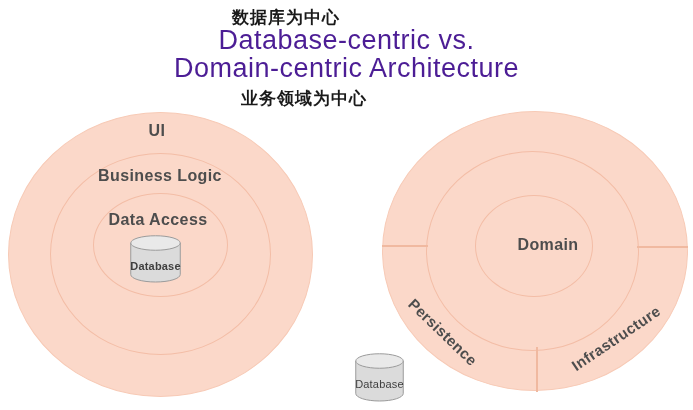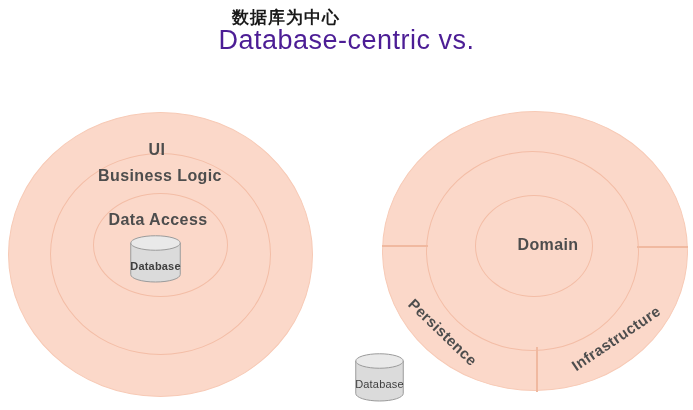--- a/index.html
+++ b/index.html
@@ -31,21 +31,21 @@
 
   .r-outer{left:382px;top:111px;width:306px;height:280px;}
   .r-middle{left:426px;top:151px;width:213px;height:200px;}
   .r-inner{left:475px;top:195px;width:118px;height:102px;}
 
   
   .ring-label{
     position:absolute;transform:translate(-50%,-50%);
     font-size:16px;font-weight:700;color:#4d4d4d;letter-spacing:0.4px;white-space:nowrap;
   }
-  .lbl-ui{left:157px;top:131px;margin-top:19px;}
+  .lbl-ui{left:157px;top:131px;}
   .lbl-bl{left:160px;top:176px;}
   .lbl-da{left:158px;top:220px;}
   .lbl-pres{left:531px;top:132px;}
   .lbl-app{left:533px;top:176px;}
   .lbl-dom{left:548px;top:245px;}
   .lbl-pers{left:443px;top:332px;transform:translate(-50%,-50%) rotate(44deg);font-size:15px;}
   .lbl-infra{left:616px;top:338px;transform:translate(-50%,-50%) rotate(-34deg);font-size:15px;}
 
   
   .divider{position:absolute;background:#f0b9a0;}
@@ -65,21 +65,23 @@
   .cyl-label.bold{font-weight:700;}
 </style>
 </head>
 <body>
 
 <div class="stage">
 
   <div class="caption caption-top">数据库为中心</div>
   <div class="title">
     <div>Database-centric vs.</div>
+    <div>Domain-centric Architecture</div>
   </div>
+  <div class="caption caption-bottom">业务领域为中心</div>
 
   <div class="circle fill l-outer"></div>
   <div class="circle ring l-middle"></div>
   <div class="circle ring l-inner"></div>
 
   <div class="ring-label lbl-ui">UI</div>
   <div class="ring-label lbl-da">Data Access</div>
   <div class="ring-label lbl-bl">Business Logic</div>
 
   <div class="cylinder cyl-1">

